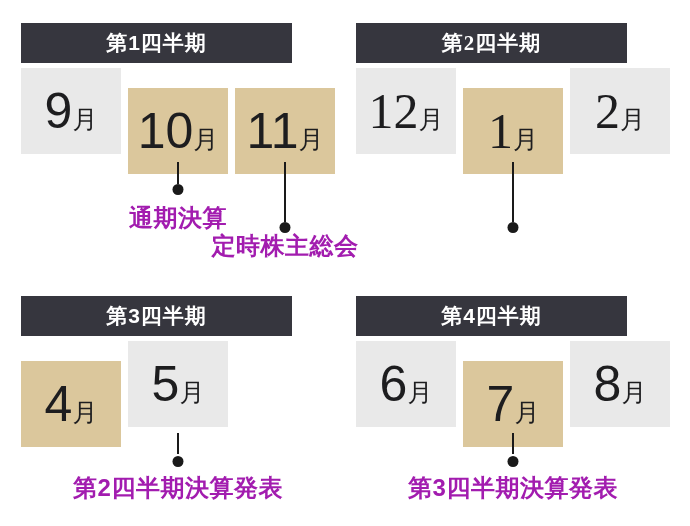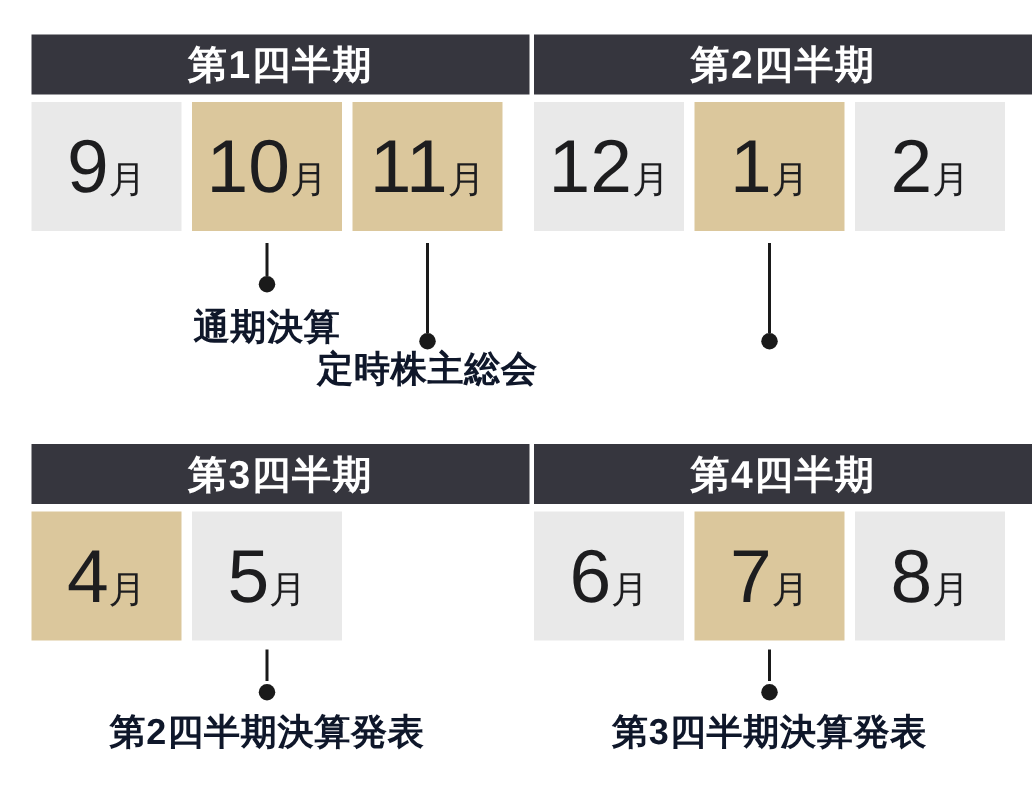--- a/index.html
+++ b/index.html
@@ -5,53 +5,53 @@
   html, body { margin: 0; padding: 0; }
   body {
     width: 690px; height: 526px;
     background: #ffffff;
     position: relative;
     overflow: hidden;
     font-family: "Liberation Sans", "DejaVu Sans", sans-serif;
   }
   .quarter { position: absolute; width: 314px; height: 250px; }
   .q1 { left: 21px;  top: 23px; }
-  .q2 { left: 356px; top: 23px; }
+  .q2 { left: 356px; top: 23px; font-family: Liberation Serif, serif; }
   .q3 { left: 21px;  top: 296px; }
   .q4 { left: 356px; top: 296px; }
 
   .q-header {
-    position: absolute; left: 0; top: 0; width: 332px; height: 40px;
+    position: absolute; left: 0; top: 0; width: 271px; height: 40px;
     background: #36363e; color: #ffffff;
-    font-size: 26px; font-weight: bold; letter-spacing: 1px;
+    font-size: 21px; font-weight: bold; letter-spacing: 1px;
     display: flex; align-items: center; justify-content: center;
   }
 
   .months { position: absolute; left: 0; top: 45px; display: flex; gap: 7px; }
   .cell {
     width: 100px; height: 86px;
     background: #e9e9e9; color: #1d1d1f;
     text-align: center; line-height: 86px; white-space: nowrap;
   }
-  .cell.hl { background: #dbc79c; }
+  .cell.hl { background: #dbc79c; margin-top: 20px; }
   .num { font-size: 50px; }
   .suf { font-size: 25px; }
 
   .ann-line {
     position: absolute; width: 2px; background: #1a1a1a;
     transform: translateX(-50%);
   }
   .ann-dot {
     position: absolute; width: 11px; height: 11px; border-radius: 50%;
     background: #1a1a1a; transform: translateX(-50%);
   }
   .ann-label {
     position: absolute; transform: translateX(-50%);
     white-space: nowrap; font-size: 24px; font-weight: bold;
-    letter-spacing: 0.5px; color: #0f172a;
+    letter-spacing: 0.5px; color: #a21caf;
   }
   .col-mid   { left: 157px; }
   .col-right { left: 264px; }
 
   
   .short-line  { top: 139px; height: 22px; }
   .short-dot   { top: 161px; }
   .short-label { top: 179px; }
   
   .long-line   { top: 139px; height: 60px; }

